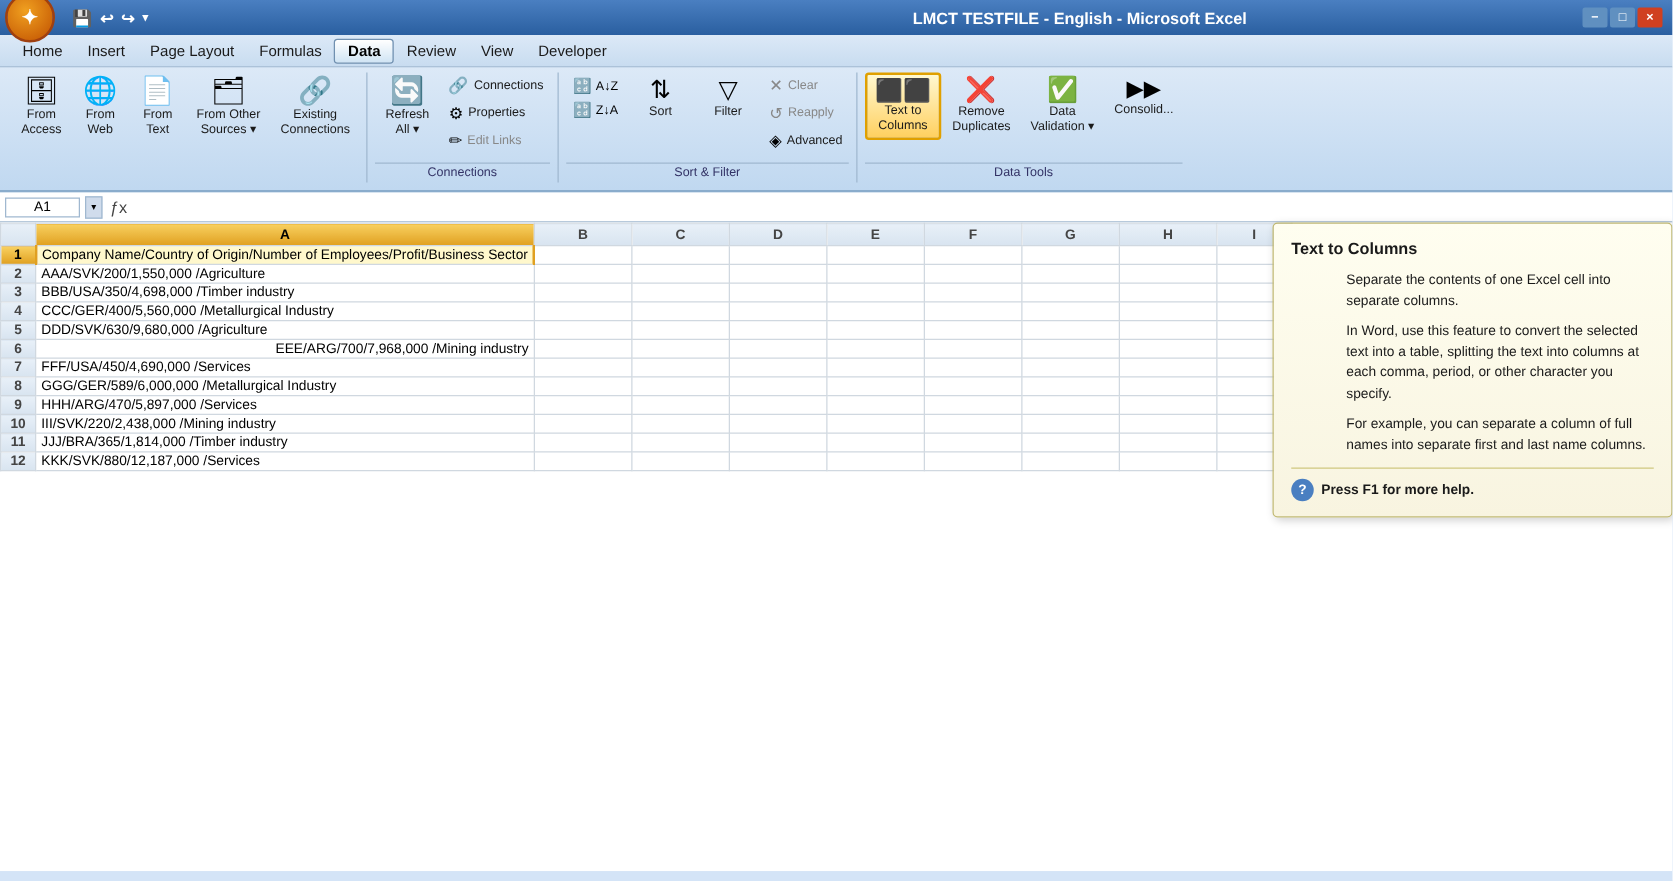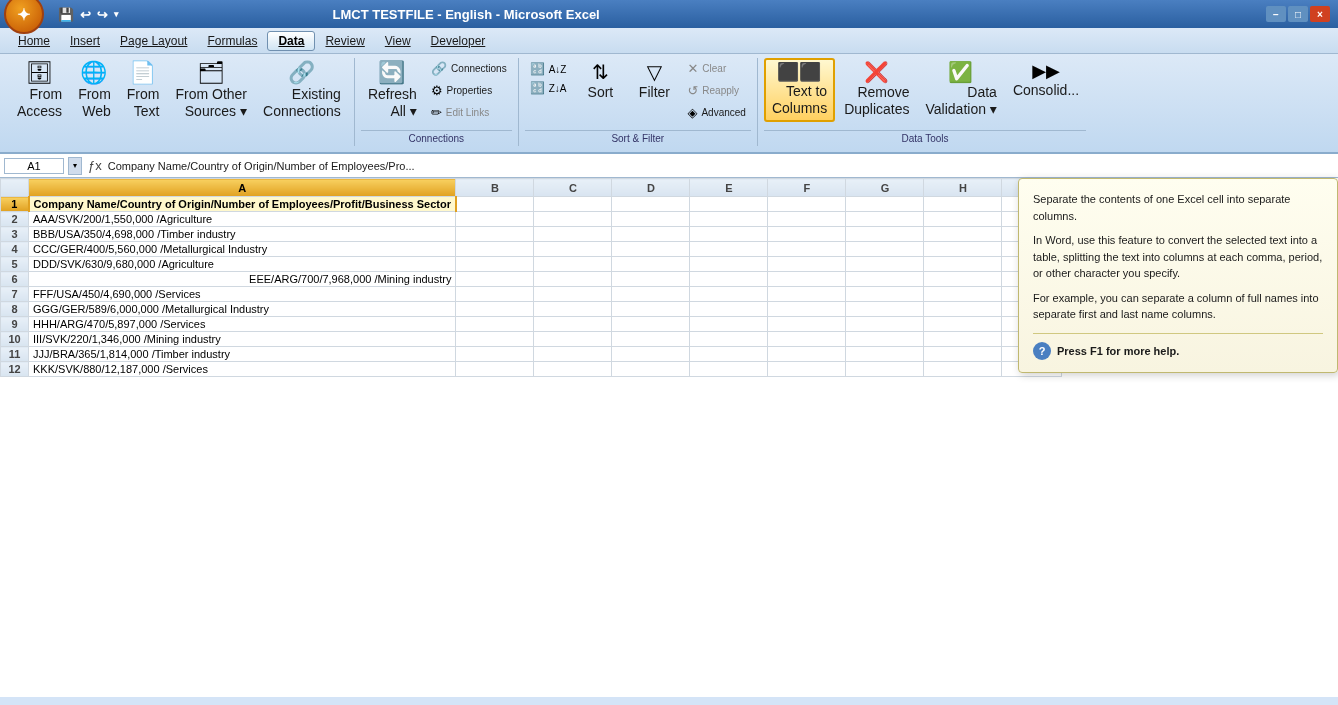--- a/index.html
+++ b/index.html
@@ -27,21 +27,20 @@
       padding: 2px 8px;
       height: 26px;
       border-bottom: 1px solid #a0b8d0;
     }
     .menu-item {
       padding: 2px 10px;
       cursor: pointer;
       border-radius: 3px;
       font-size: 12px;
       color: #1a1a1a;
-      text-decoration: underline;
     }
     .menu-item.active {
       background: linear-gradient(to bottom, #ffffff, #d0e4f4);
       border: 1px solid #7090b0;
       font-weight: bold;
       color: #000;
     }
 
     
     .ribbon {
@@ -90,24 +89,24 @@
       min-width: 44px;
       text-align: center;
     }
     .ribbon-btn.large { min-width: 52px; }
     .ribbon-btn .icon {
       font-size: 22px;
       line-height: 1;
       margin-bottom: 2px;
     }
     .ribbon-btn .label {
-      font-size: 14px;
+      font-size: 10px;
       color: #1a1a1a;
       line-height: 1.2;
-      text-align: right;
+      text-align: center;
     }
     .ribbon-btn-small {
       display: flex;
       flex-direction: column;
       align-items: flex-start;
       gap: 1px;
     }
     .ribbon-btn-small .btn-row {
       display: flex;
       align-items: center;
@@ -211,21 +210,21 @@
     .col-header.active {
       background: linear-gradient(to bottom, #f8d060, #e0a020);
       color: #000;
     }
     .row-header.active {
       background: linear-gradient(to bottom, #f8d060, #e0a020);
       color: #000;
     }
     .cell-a1 {
       background: #fff8cc;
-      font-weight: bold;
+      font-weight: normal;
     }
 
     
     .tooltip-panel {
       position: absolute;
       right: 0;
       top: 0;
       width: 320px;
       background: linear-gradient(to bottom, #fffef0, #f8f4e0);
       border: 1px solid #c0b870;
@@ -238,20 +237,21 @@
       font-size: 13px;
       font-weight: bold;
       color: #1a1a1a;
       margin-bottom: 10px;
     }
     .tooltip-text {
       font-size: 11px;
       color: #1a1a1a;
       line-height: 1.5;
       margin-bottom: 8px;
+      margin-left: 44px;
     }
     .tooltip-footer {
       display: flex;
       align-items: center;
       margin-top: 10px;
       padding-top: 8px;
       border-top: 1px solid #d0c880;
     }
     .tooltip-help-icon {
       width: 18px;
@@ -298,21 +298,21 @@
       padding: 2px;
     }
 
     .title-bar-left {
       display: flex;
       align-items: center;
       flex: 1;
     }
     .title-bar-center {
       flex: 2;
-      text-align: left;
+      text-align: right;
     }
     .title-bar-right {
       flex: 1;
       display: flex;
       justify-content: flex-end;
       align-items: center;
       padding-right: 8px;
     }
     .win-btn {
       width: 20px;
@@ -478,21 +478,20 @@
       <div class="ribbon-group-label">Data Tools</div>
     </div>
 
   </div>
 </div>
 
 <div class="formula-bar">
   <input class="cell-ref" value="A1" readonly="" style="">
   <div class="cell-ref-dropdown">▾</div>
   <span class="formula-icon">ƒx</span>
-  <span class="formula-content">Company Name/Country of Origin/Number of Employees/Pro...</span>
 </div>
 
 <div class="spreadsheet-wrapper">
   <div class="spreadsheet-container">
     <table class="spreadsheet-table">
       <thead>
         <tr>
           <th class="row-header col-header"></th>
           <th class="col-header active" style="width:148px;">A</th>
           <th class="col-header" style="width:78px;">B</th>
@@ -609,21 +608,21 @@
             <td style="width: 78px;"></td>
             <td style="width: 78px;"></td>
             <td style="width: 78px;"></td>
             <td style="width: 78px;"></td>
             <td style="width: 78px;"></td>
             <td style="width: 78px;"></td>
             <td style="width: 60px;"></td>
           </tr>
           <tr>
             <th class="row-header">10</th>
-            <td style="width: 148px;">III/SVK/220/1,346,000 /Mining industry</td>
+            <td style="width: 148px;">III/SVK/220/2,438,000 /Mining industry</td>
             <td style="width: 78px;"></td>
             <td style="width: 78px;"></td>
             <td style="width: 78px;"></td>
             <td style="width: 78px;"></td>
             <td style="width: 78px;"></td>
             <td style="width: 78px;"></td>
             <td style="width: 78px;"></td>
             <td style="width: 60px;"></td>
           </tr>
           <tr>
@@ -648,20 +647,21 @@
             <td style="width: 78px;"></td>
             <td style="width: 78px;"></td>
             <td style="width: 78px;"></td>
             <td style="width: 60px;"></td>
           </tr>
         </tbody>
     </table>
   </div>
 
   <div class="tooltip-panel">
+    <div class="tooltip-title">Text to Columns</div>
     <div class="tooltip-text">Separate the contents of one Excel cell into separate columns.</div>
     <div class="tooltip-text">In Word, use this feature to convert the selected text into a table, splitting the text into columns at each comma, period, or other character you specify.</div>
     <div class="tooltip-text">For example, you can separate a column of full names into separate first and last name columns.</div>
     <div class="tooltip-footer">
       <div class="tooltip-help-icon">?</div>
       <span class="tooltip-footer-text">Press F1 for more help.</span>
     </div>
   </div>
 </div>
 

